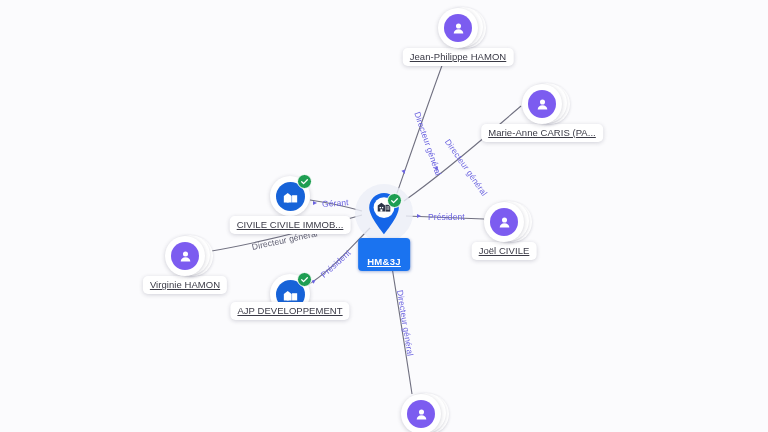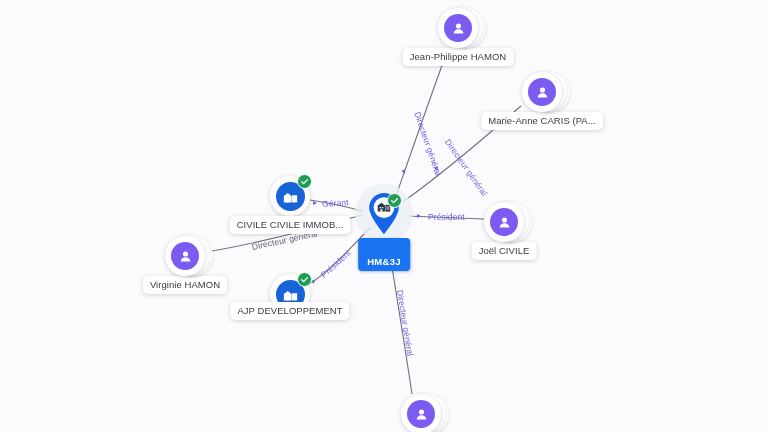--- a/index.html
+++ b/index.html
@@ -161,20 +161,21 @@
     left: 50%;
     transform: translateX(-50%);
     background: #ffffff;
     border-radius: 5px;
     box-shadow: 0 1px 4px rgba(40,40,70,0.20);
     padding: 3px 7px 4px 7px;
     font-size: 9.5px;
     color: #3a3a46;
     white-space: nowrap;
     letter-spacing: 0.05px;
+    text-decoration: underline;
   }
   .node-label.pill {
     background: #1a73f0;
     color: #ffffff;
     border-radius: 4px;
     font-size: 9.5px;
     font-weight: bold;
     padding: 18px 9px 4px 9px;
     box-shadow: 0 1px 3px rgba(20,60,160,0.35);
     letter-spacing: 0.3px;
@@ -285,21 +286,21 @@
             <div class="person-disc" style="background: rgb(124, 92, 240);">
               <svg width="17" height="17" viewBox="0 0 24 24">
                 <circle cx="12" cy="8.4" r="3.6" fill="#ffffff"></circle>
                 <path d="M5.2 19.2c0-3.7 3.0-6.2 6.8-6.2s6.8 2.5 6.8 6.2z" fill="#ffffff"></path>
               </svg>
             </div>
           </div>
           <div class="node-label" style="top: 42px;">Jean-Philippe HAMON</div>
         </div>
       </div>
-      <div class="node" style="left: 542px; top: 92px;">
+      <div class="node" style="left: 542px; top: 104px;">
         <div class="node-visual">
           <div class="stack-card" style="left: 10px; top: 2px; z-index: 1;"></div>
           <div class="stack-card" style="left: 7px; top: 1px; z-index: 2;"></div>
           <div class="person-circle" style="z-index: 3;">
             <div class="person-disc" style="background: rgb(124, 92, 240);">
               <svg width="17" height="17" viewBox="0 0 24 24">
                 <circle cx="12" cy="8.4" r="3.6" fill="#ffffff"></circle>
                 <path d="M5.2 19.2c0-3.7 3.0-6.2 6.8-6.2s6.8 2.5 6.8 6.2z" fill="#ffffff"></path>
               </svg>
             </div>

